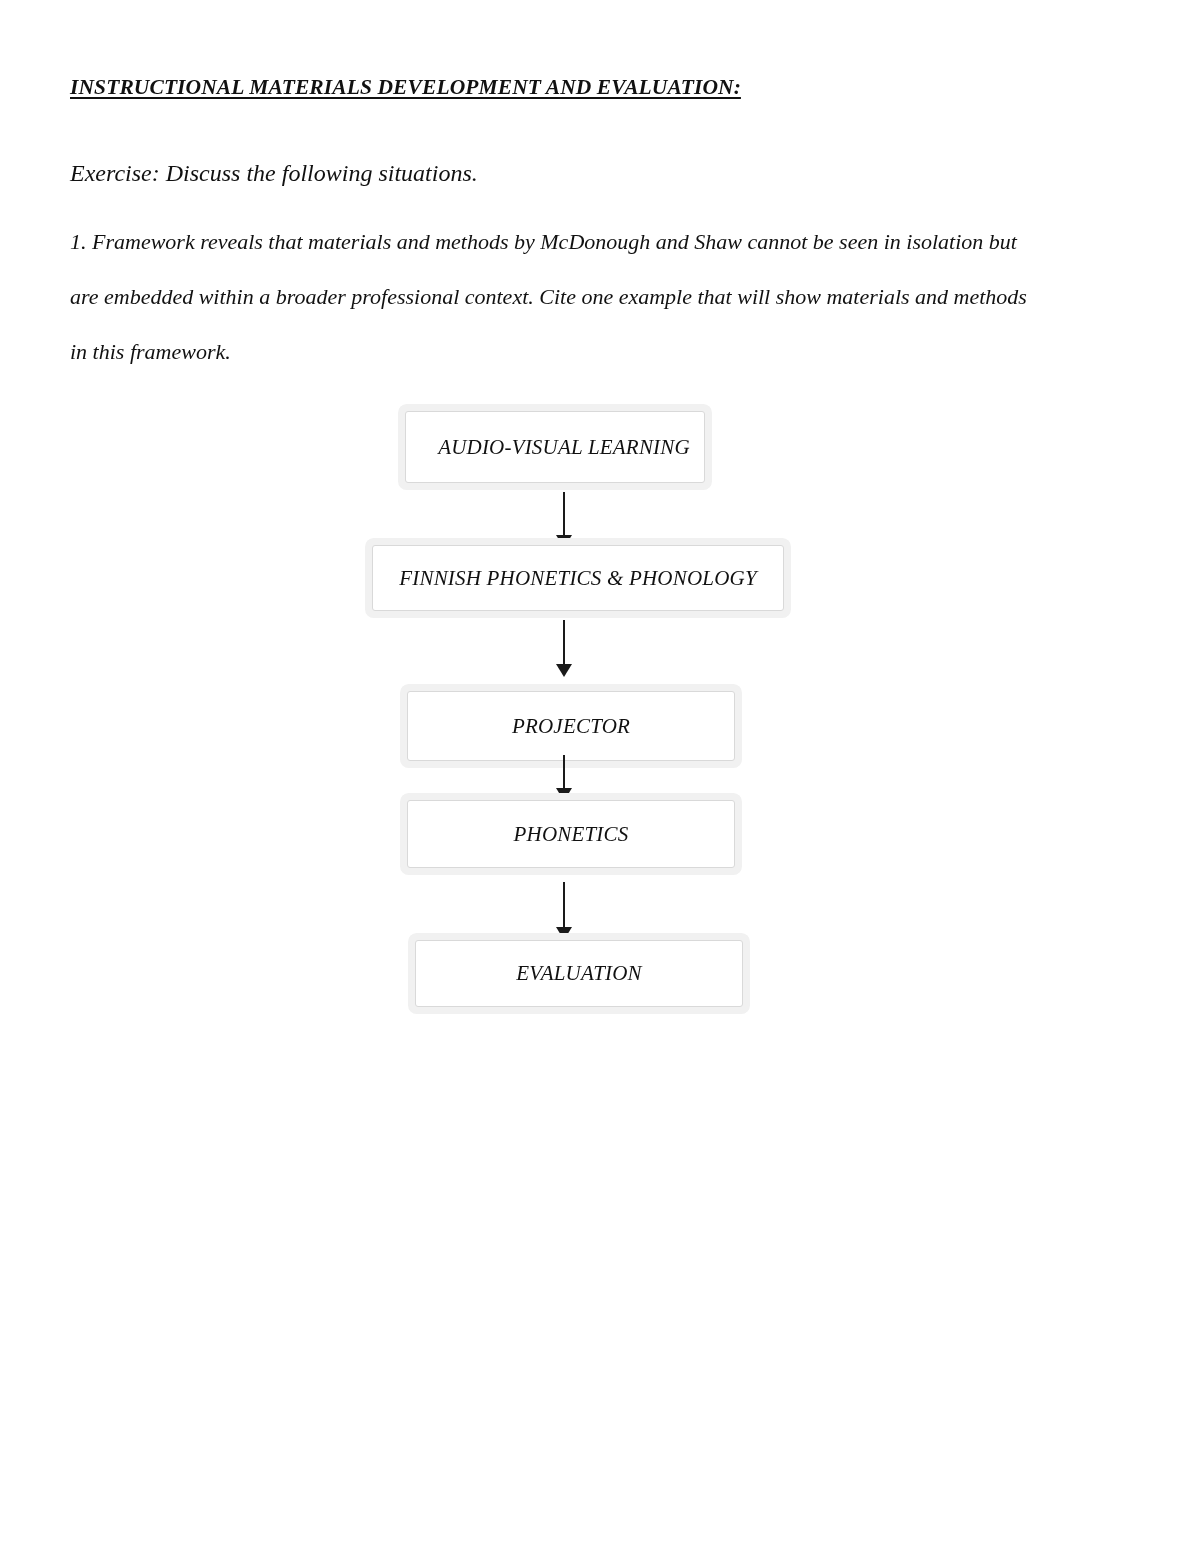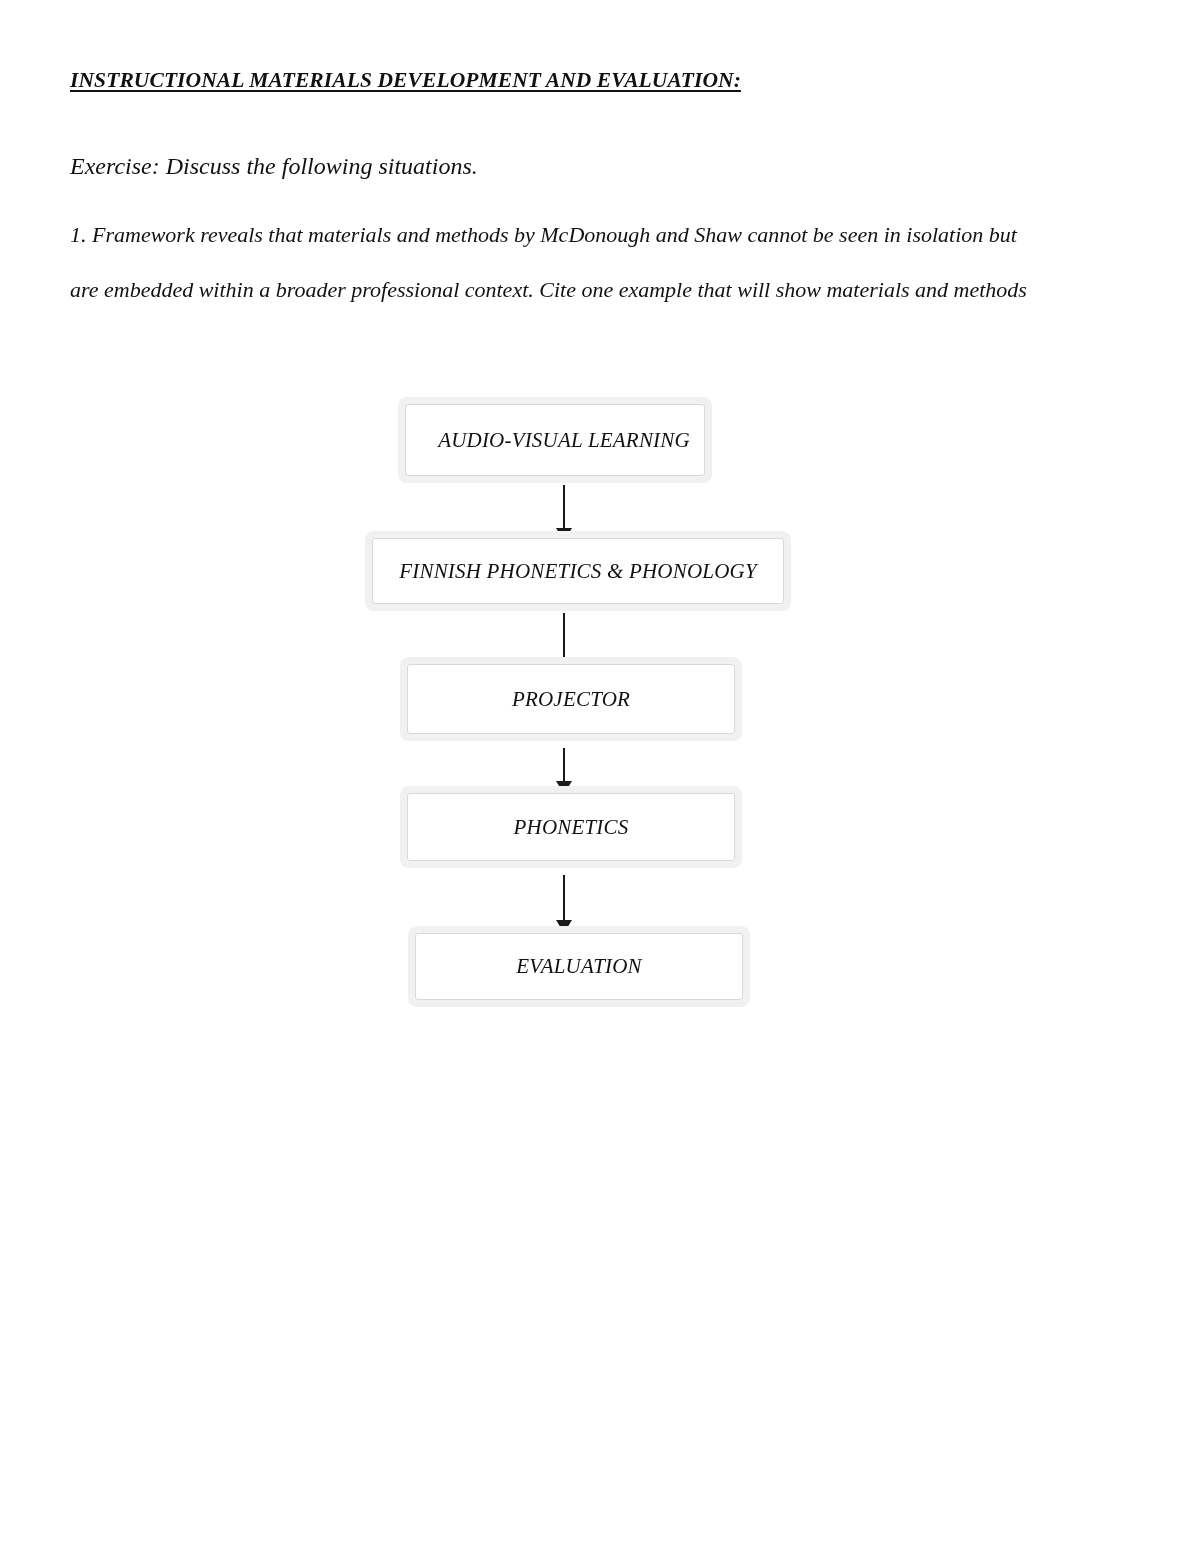--- a/index.html
+++ b/index.html
@@ -13,20 +13,21 @@
     position: relative;
     font-family: "Liberation Serif", "DejaVu Serif", serif;
     color: #111111;
     overflow: hidden;
   }
 
   .page {
     position: absolute;
     inset: 0;
     background: #ffffff;
+    margin-top: 7px;
   }
 
   
   .doc-title {
     position: absolute;
     left: 70px;
     top: 68px;
     font-size: 21.5px;
     font-style: italic;
     font-weight: bold;
@@ -87,21 +88,21 @@
     font-style: italic;
     font-weight: normal;
     letter-spacing: 0.2px;
     white-space: nowrap;
     color: #111111;
   }
 
   
   #node-0 { left: 405px; top: 404px; width: 300px; height: 72px; padding-left: 18px; }
   #node-1 { left: 372px; top: 538px; width: 412px; height: 66px; }
-  #node-2 { left: 407px; top: 664px; width: 328px; height: 70px; }
+  #node-2 { left: 407px; top: 684px; width: 328px; height: 70px; }
   #node-3 { left: 407px; top: 793px; width: 328px; height: 68px; }
   #node-4 { left: 415px; top: 933px; width: 328px; height: 67px; }
 
   
   .arrow {
     position: absolute;
     pointer-events: auto;
   }
   .arrow .shaft {
     position: absolute;
@@ -137,20 +138,21 @@
 
 <div class="page">
 
   <div class="doc-title">INSTRUCTIONAL MATERIALS DEVELOPMENT AND EVALUATION:</div>
 
   <div class="exercise-line">Exercise: Discuss the following situations.</div>
 
   <div class="question-block">
     <span class="qline">1. Framework reveals that materials and methods by McDonough and Shaw cannot be seen in isolation but</span>
     <span class="qline">are embedded within a broader professional context. Cite one example that will show materials and methods</span>
+    <span class="qline">in this framework.</span>
   </div>
 
   <div class="flowchart">
 
     <div class="node" id="node-0">
       <span class="node-label">AUDIO-VISUAL LEARNING</span>
     </div>
 
     <div class="arrow" id="arrow-0">
       <span class="shaft"></span>

